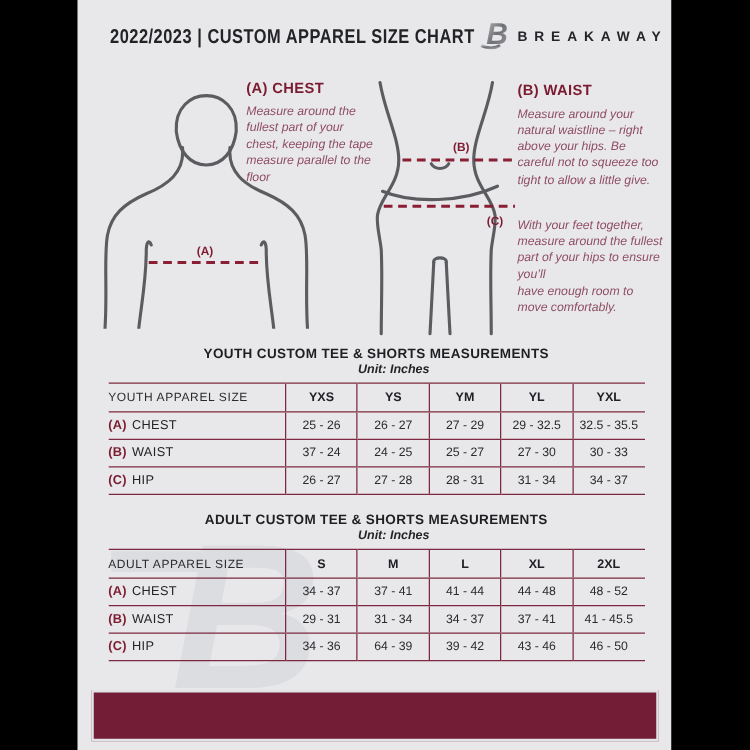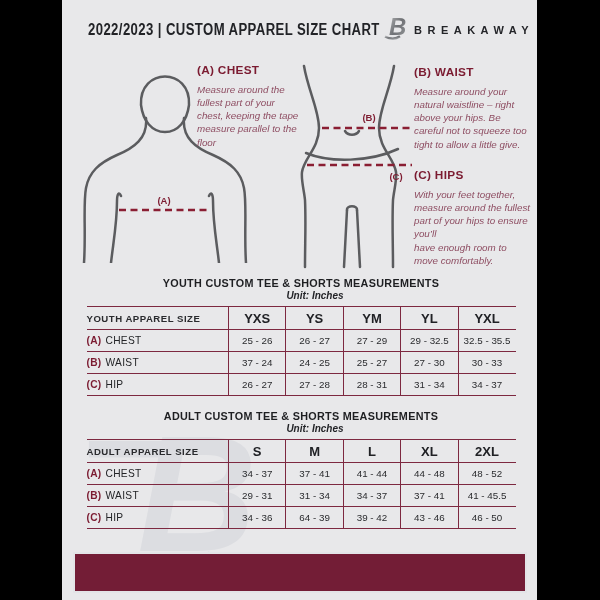--- a/index.html
+++ b/index.html
@@ -55,24 +55,24 @@
     background:transparent;
   }
   table.size-table col.c0 { width:142px; }
   table.size-table th, table.size-table td {
     border-top:1px solid #7d2840; border-bottom:1px solid #7d2840;
     padding:0; background:transparent;
   }
   table.size-table th { height:22px; }
   table.size-table td { height:21px; }
   th.size-col {
-    text-align:left; padding-left:9px; font-weight:bold;
+    text-align:left; padding-left:9px; font-weight:normal;
     font-size:9.6px; letter-spacing:0.5px; color:#2a2b2e;
   }
-  th.hval { border-left:1px solid #7d2840; font-size:13px; color:#202125; font-weight:bold;text-align:center; }
+  th.hval { border-left:1px solid #7d2840; font-size:10px; color:#202125; font-weight:bold;text-align:center; }
   td.lbl  { text-align:left; padding-left:9px; font-size:10.2px; color:#232427; letter-spacing:0.3px; }
   td.lbl .pfx { font-weight:bold; color:#7b1b31; margin-right:4px; }
   td.val  { border-left:1px solid #7d2840; text-align:center; font-size:9.8px; color:#2a2b2e; }
 
   
   .footer-bar {
     position:absolute; left:11px; top:552px; width:454px; height:41px;
     background:#731d36; border:2px solid #e3e4e7; box-sizing:border-box; z-index:2;
   }
 
@@ -138,21 +138,20 @@
 
       <div class="guide-block gb-chest">
         <div class="guide-heading">(A) CHEST</div>
         <div class="guide-body">Measure around the fullest part of your chest, keeping the tape measure parallel to the floor</div>
       </div>
       <div class="guide-block gb-waist">
         <div class="guide-heading">(B) WAIST</div>
         <div class="guide-body">Measure around your natural waistline – right above your hips. Be careful not to squeeze too tight to allow a little give.</div>
       </div>
       <div class="guide-block gb-hips">
-        <div class="guide-heading">(C) HIPS</div>
         <div class="guide-body">With your feet together, measure around the fullest part of your hips to ensure you’ll
 have enough room to move comfortably.</div>
       </div>
     </div>
 
     <div class="table-block tb-youth">
       <div class="tb-title">YOUTH CUSTOM TEE &amp; SHORTS MEASUREMENTS</div>
       <div class="tb-unit">Unit: Inches</div>
       <table class="size-table">
         <colgroup>

